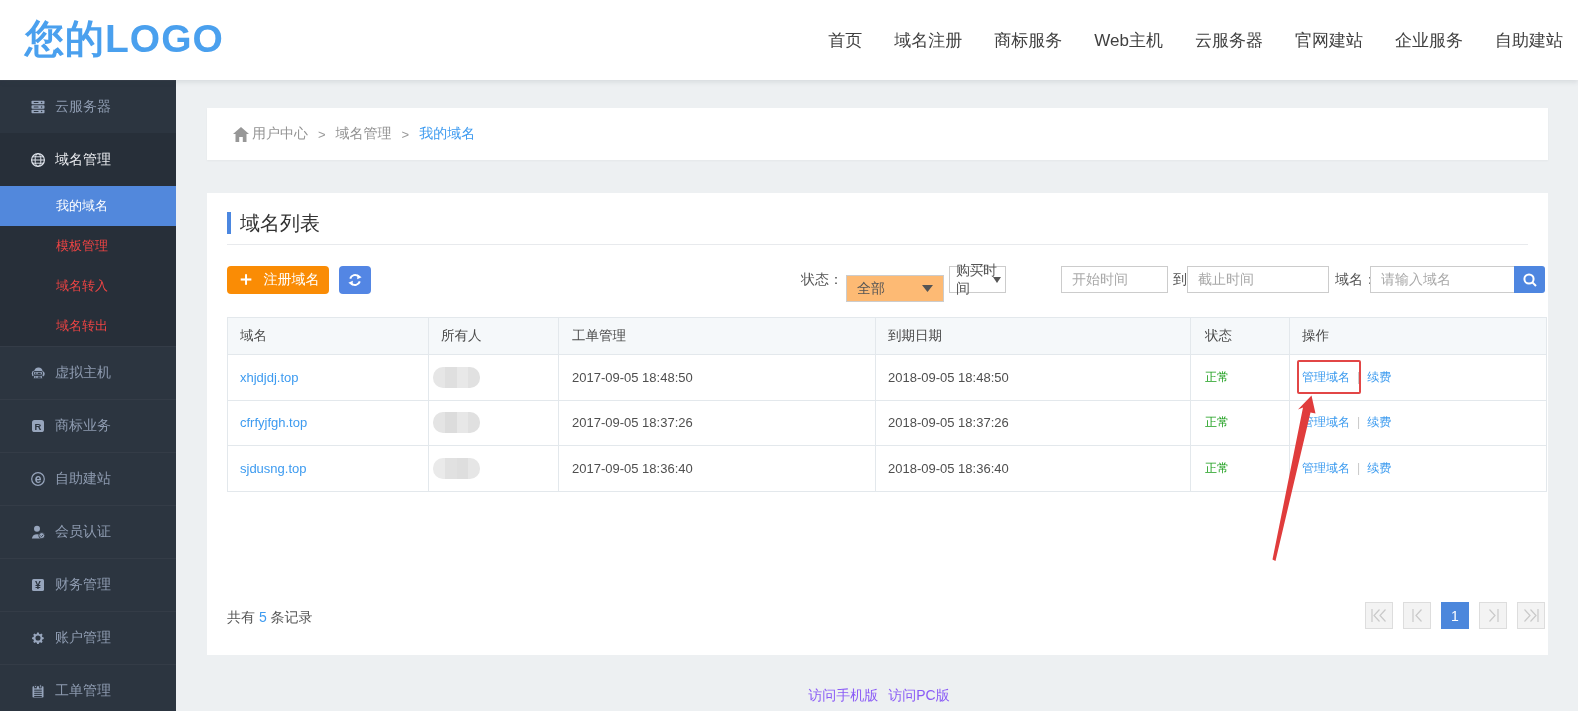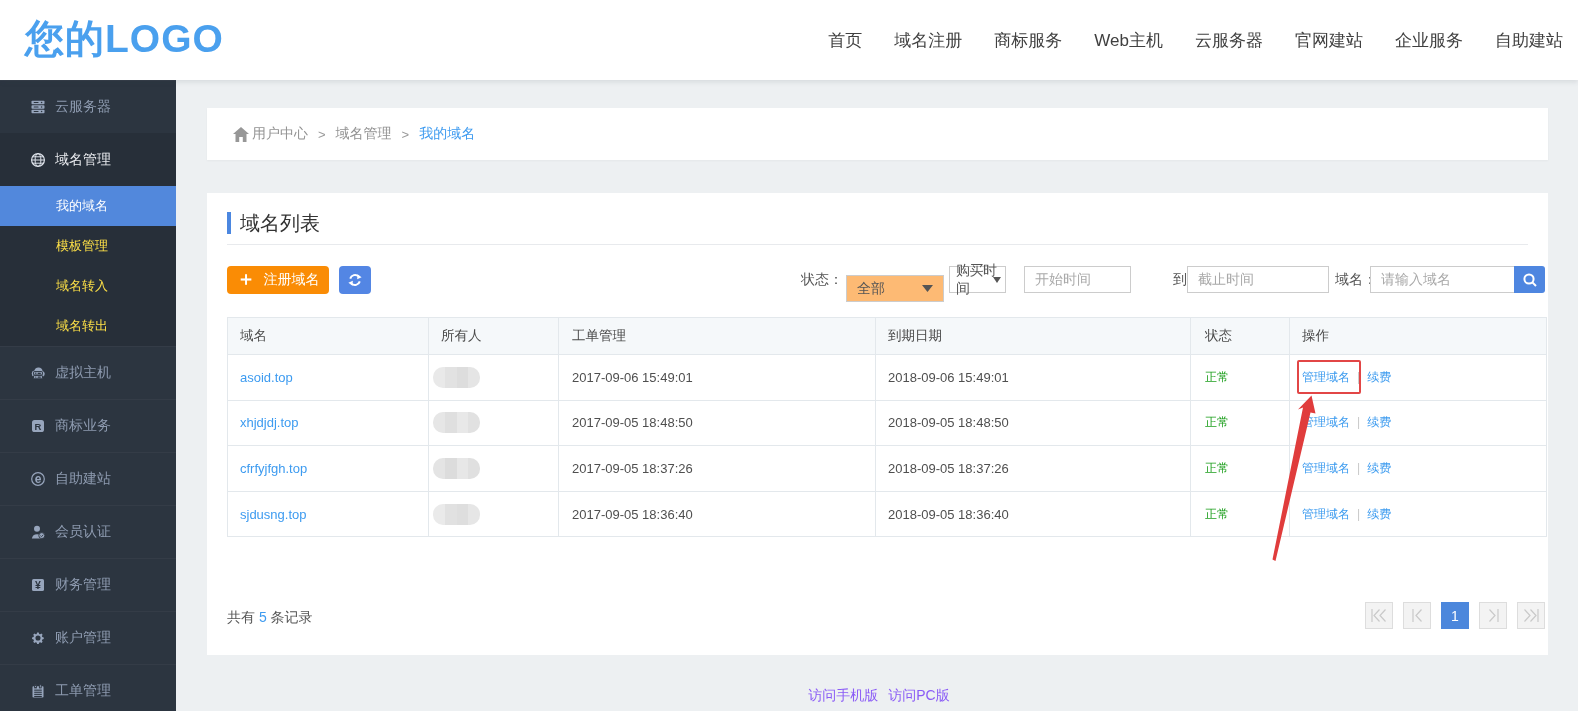--- a/index.html
+++ b/index.html
@@ -12,21 +12,21 @@
 #topnav { position:absolute; right:15px; top:0; height:80px; display:flex; align-items:center; }
 #topnav a { color:#404040; font-size:17px; text-decoration:none; margin-left:32px; }
 
 
 #sidebar { position:absolute; left:0; top:80px; width:176px; height:631px; background:#2C3540; }
 .sitem { position:relative; height:53px; box-shadow:inset 0 1px 0 rgba(255,255,255,0.04); display:flex; align-items:center; color:#8E9BB0; font-size:14px; }
 .sitem .sicon { width:14px; height:14px; margin-left:31px; margin-right:10px; flex:none; }
 #sgroup { background:#272F39; }
 #sgroup .head { height:53px; display:flex; align-items:center; color:#E8EAEE; font-size:14px; }
 #sgroup .head .sicon { width:14px; height:14px; margin-left:31px; margin-right:10px; }
-.sub { height:40px; line-height:40px; padding-left:56px; color:#fde047; font-size:13px; }
+.sub { height:40px; line-height:40px; padding-left:56px; color:#ef4444; font-size:13px; }
 .sub.active { background:#5288DC; color:#fff; }
 
 
 #crumbbar { position:absolute; left:207px; top:108px; width:1341px; height:52px; background:#fff; box-shadow:0 1px 2px rgba(0,0,0,0.04); display:flex; align-items:center; font-size:14px; color:#929292; }
 #crumbbar .sep { margin:0 10px; color:#999; font-size:13px; }
 #crumbbar .cur { color:#3E9BF0; }
 
 #panel { position:absolute; left:207px; top:193px; width:1341px; height:462px; background:#fff; }
 #ptitle { position:absolute; left:20px; top:19px; height:22px; border-left:4px solid #4B87E0; padding-left:9px; font-size:20px; color:#333; line-height:22px; }
 #pline { position:absolute; left:20px; top:51px; width:1301px; height:1px; background:#E8EAED; }
@@ -199,21 +199,21 @@
         <svg style="position:absolute;right:10px" width="11" height="7" viewBox="0 0 11 7">
           <path d="M0 0 h11 l-5.5 7z" fill="#555"></path>
         </svg>
       </div>
     <div class="fbox fsel" style="left:742px;width:57px;">
         <span style="margin-left:6px;letter-spacing:-0.5px">购买时间</span>
         <svg style="position:absolute;right:4px" width="8" height="6" viewBox="0 0 8 6">
           <path d="M0 0 h8 l-4 6z" fill="#555"></path>
         </svg>
       </div>
-    <div class="fbox fsel" style="left:817px;width:107px;">
+    <div class="fbox fsel" style="left:854px;width:107px;">
         <span class="ph" style="margin-left:10px">开始时间</span>
       </div>
     <span class="lab" style="left:966px">到</span>
     <div class="fbox fsel" style="left:980px;width:142px;">
         <span class="ph" style="margin-left:10px">截止时间</span>
       </div>
     <span class="lab" style="left:1128px">域名：</span>
     <div class="fbox fsel" style="left:1163px;width:144px;border-right:none;">
         <span class="ph" style="margin-left:10px">请输入域名</span>
       </div>
@@ -227,35 +227,20 @@
 
   <table id="tbl">
     <tbody>
         <tr>
           <th class="c1">域名</th>
           <th class="c2">所有人</th>
           <th class="c3">工单管理</th>
           <th class="c4">到期日期</th>
           <th class="c5">状态</th>
           <th class="c6">操作</th>
-        </tr>
-    <tr>
-          <td class="c1"><a class="dn">asoid.top</a></td>
-          <td class="c2">
-            <div class="blob">
-              <i style="background:#E9E9E9"></i>
-              <i style="background:#E2E2E2"></i>
-              <i style="background:#DDDDDD"></i>
-              <i style="background:#E5E5E5"></i>
-            </div>
-          </td>
-          <td class="c3">2017-09-06 15:49:01</td>
-          <td class="c4">2018-09-06 15:49:01</td>
-          <td class="c5"><span class="ok">正常</span></td>
-          <td class="c6 oplinks"><a>管理域名</a><span class="bar">|</span><a>续费</a></td>
         </tr>
     <tr>
           <td class="c1"><a class="dn">xhjdjdj.top</a></td>
           <td class="c2">
             <div class="blob">
               <i style="background:#E6E6E6"></i>
               <i style="background:#DFDFDF"></i>
               <i style="background:#E8E8E8"></i>
               <i style="background:#E1E1E1"></i>
             </div>

